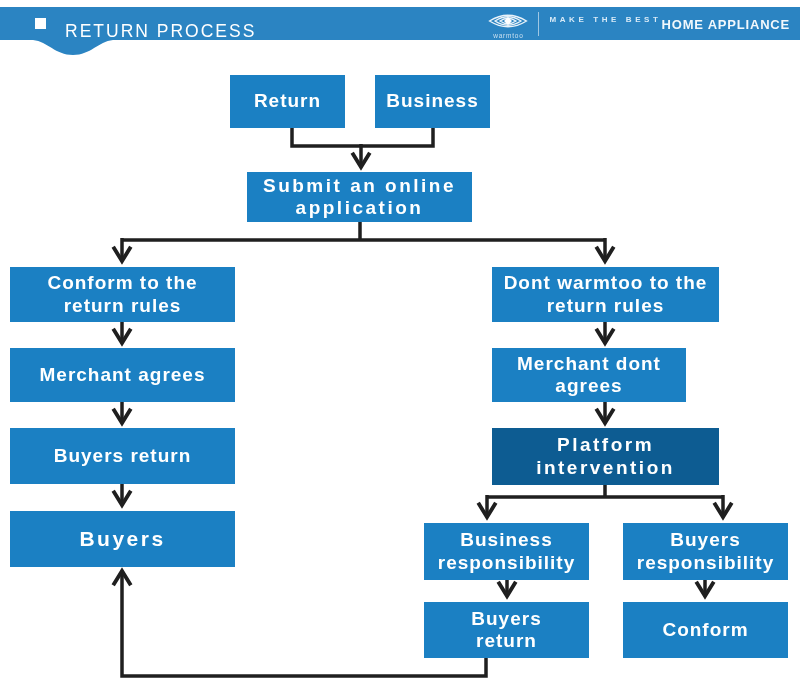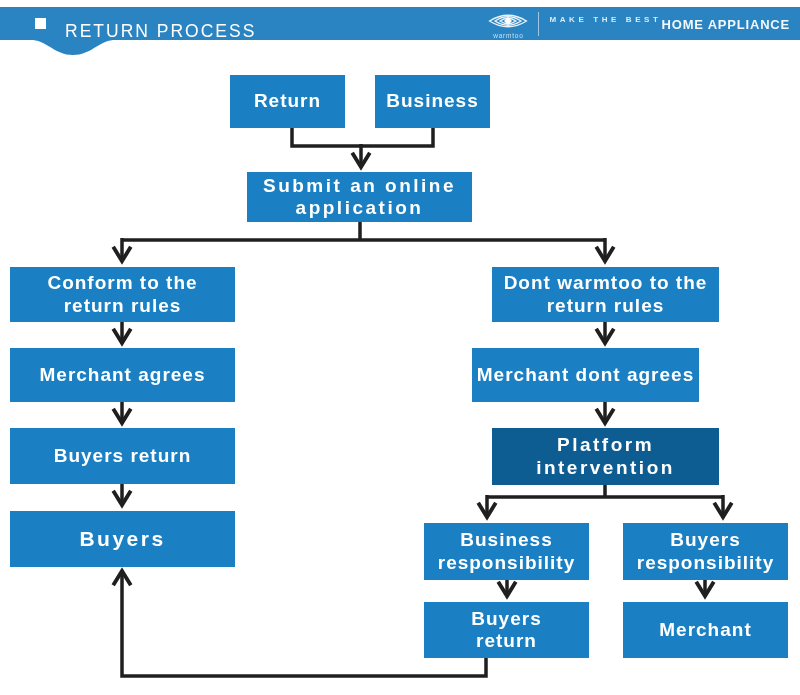--- a/index.html
+++ b/index.html
@@ -96,25 +96,25 @@
 application</div>
 
     <div class="node" style="left:10px;top:267px;width:225px;height:55px">Conform to the
 return rules</div>
     <div class="node" style="left:10px;top:348px;width:225px;height:54px">Merchant agrees</div>
     <div class="node" style="left:10px;top:428px;width:225px;height:56px">Buyers return</div>
     <div class="node ls-wide" style="left:10px;top:511px;width:225px;height:56px;font-size:21px">Buyers</div>
 
     <div class="node" style="left:492px;top:267px;width:227px;height:55px">Dont warmtoo to the
 return rules</div>
-    <div class="node" style="left:472px;top:348px;width:227px;height:54px">Merchant dont agrees</div>
+    <div class="node" style="left:492px;top:348px;width:194px;height:54px">Merchant dont agrees</div>
     <div class="node node--dark ls-wide" style="left:492px;top:428px;width:227px;height:57px">Platform
 intervention</div>
 
     <div class="node" style="left:424px;top:523px;width:165px;height:57px">Business
 responsibility</div>
     <div class="node" style="left:623px;top:523px;width:165px;height:57px">Buyers
 responsibility</div>
     <div class="node" style="left:424px;top:602px;width:165px;height:56px">Buyers
 return</div>
-    <div class="node" style="left:623px;top:602px;width:165px;height:56px">Merchant</div>
+    <div class="node" style="left:623px;top:602px;width:165px;height:56px">Conform</div>
   </main>
 </div>
 
 </body></html>

